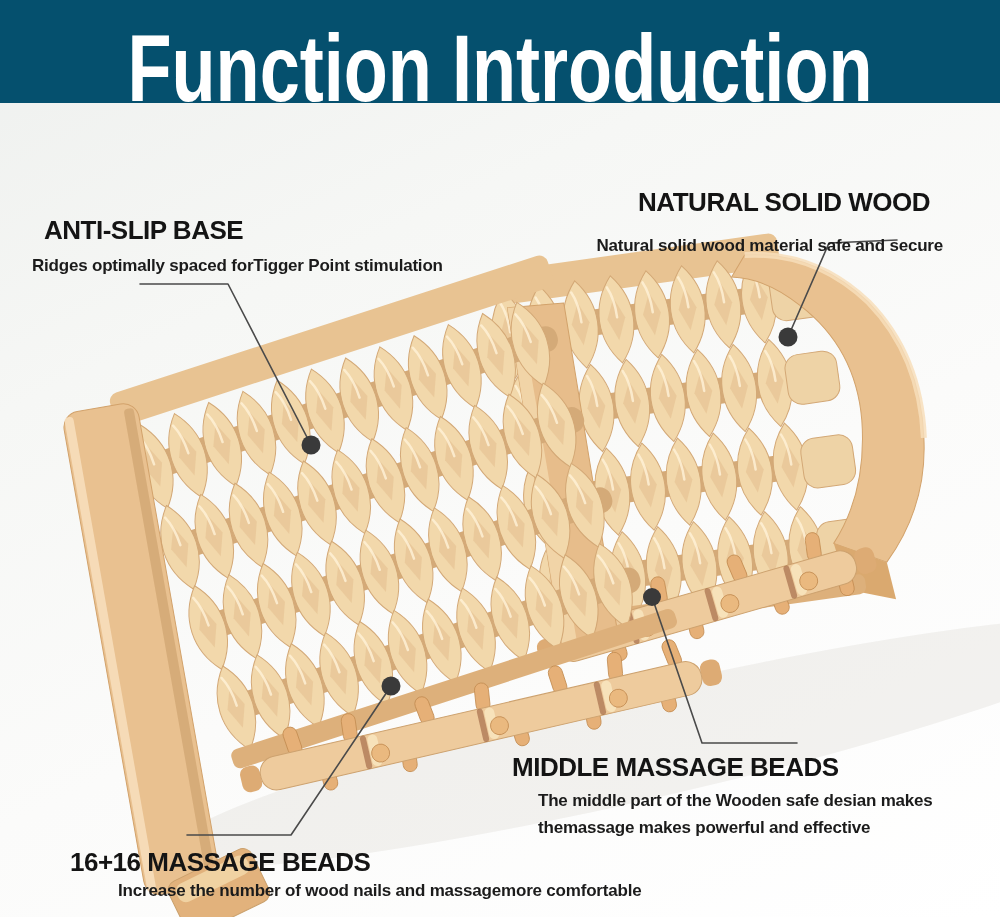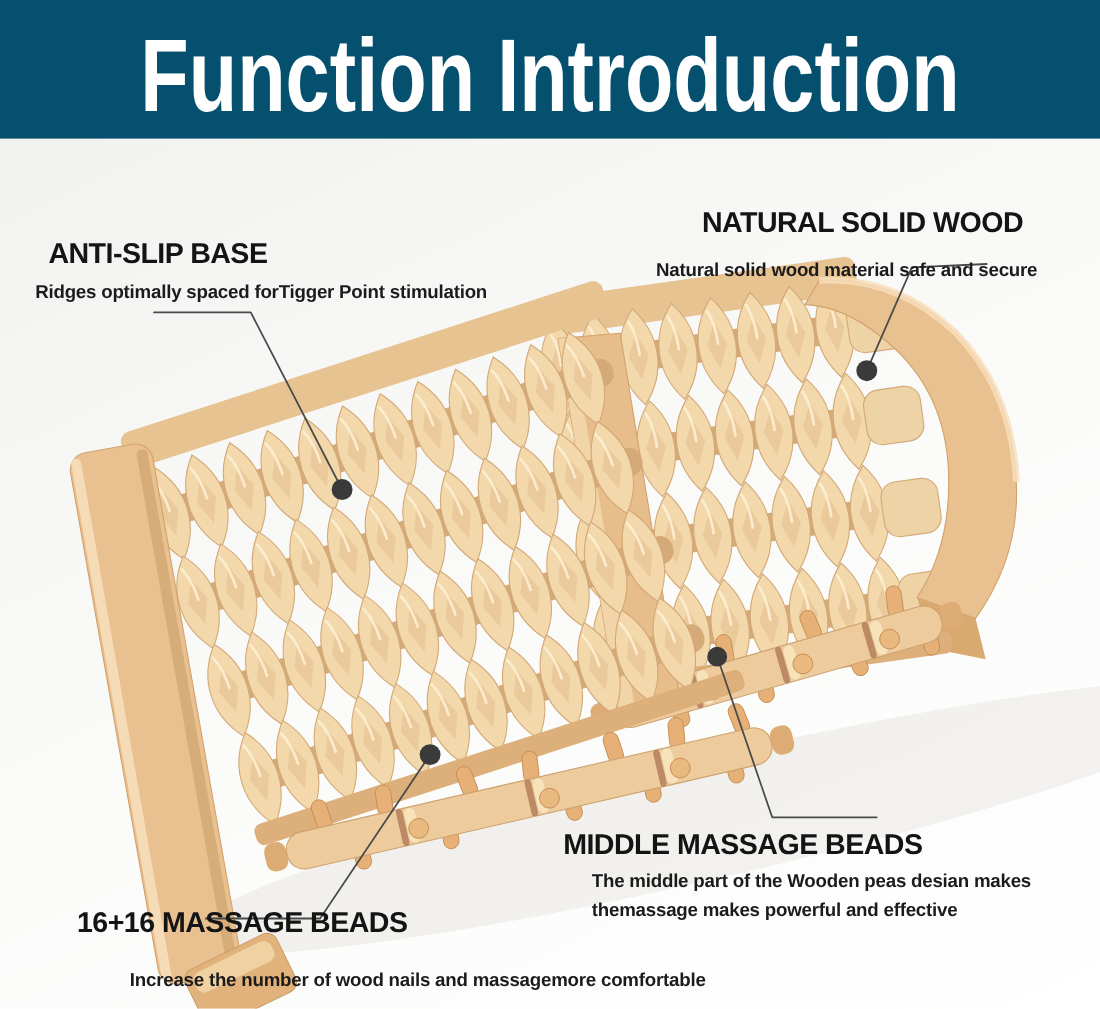--- a/index.html
+++ b/index.html
@@ -1,33 +1,33 @@
 <!DOCTYPE html>
 <html><head>
 <meta charset="utf-8">
 <style>
   html,body{margin:0;padding:0;}
   body{width:1000px;height:917px;font-family:"Liberation Sans",sans-serif;}
   .stage{position:relative;width:1000px;height:917px;overflow:hidden;
          background:linear-gradient(155deg,#eef0ee 0%,#f6f7f5 30%,#fbfbfa 60%,#ffffff 100%);}
-  .banner{position:absolute;left:0;top:0;width:1000px;height:126px;background:#05506e;}
+  .banner{position:absolute;left:0;top:0;width:1000px;height:103px;background:#05506e;}
   .scene{position:absolute;left:0;top:0;width:1000px;height:917px;}
   .ann-title{position:absolute;font-weight:700;font-size:26px;line-height:1.1;
              letter-spacing:-0.5px;color:#141414;white-space:nowrap;}
   .ann-desc{position:absolute;font-weight:700;font-size:17px;line-height:1.2;
             letter-spacing:-0.2px;color:#1b1b1b;white-space:nowrap;}
   .ra{text-align:center;}
   #t-anti{left:32px;top:216px;margin-left:12px;}
   #d-anti{left:32px;top:256px;text-align:center;}
   #t-wood{right:70px;top:188px;}
   #d-wood{right:57px;top:220px;margin-top:16px;}
   #t-mid{left:512px;top:753px;}
   #d-mid1{left:538px;top:791px;}
   #d-mid2{left:538px;top:818px;}
-  #t-beads{left:70px;top:824px;}
+  #t-beads{left:70px;top:848px;}
   #d-beads{left:70px;top:881px;margin-left:48px;}
 </style>
 </head>
 <body>
 
 <div class="stage">
 
   <svg class="scene" viewBox="0 0 1000 917">
     <defs>
       <g id="disc">
@@ -181,19 +181,19 @@
     </svg>
   </div>
 
   <div id="t-anti" class="ann-title">ANTI-SLIP BASE</div>
   <div id="d-anti" class="ann-desc">Ridges optimally spaced forTigger Point stimulation</div>
 
   <div id="t-wood" class="ann-title ra">NATURAL SOLID WOOD</div>
   <div id="d-wood" class="ann-desc ra">Natural solid wood material safe and secure</div>
 
   <div id="t-mid" class="ann-title">MIDDLE MASSAGE BEADS</div>
-  <div id="d-mid1" class="ann-desc">The middle part of the Wooden peas desian makes</div>
+  <div id="d-mid1" class="ann-desc">The middle part of the Wooden safe desian makes</div>
   <div id="d-mid2" class="ann-desc">themassage makes powerful and effective</div>
 
   <div id="t-beads" class="ann-title">16+16 MASSAGE BEADS</div>
   <div id="d-beads" class="ann-desc">Increase the number of wood nails and massagemore comfortable</div>
 
 </div>
 
 </body></html>

